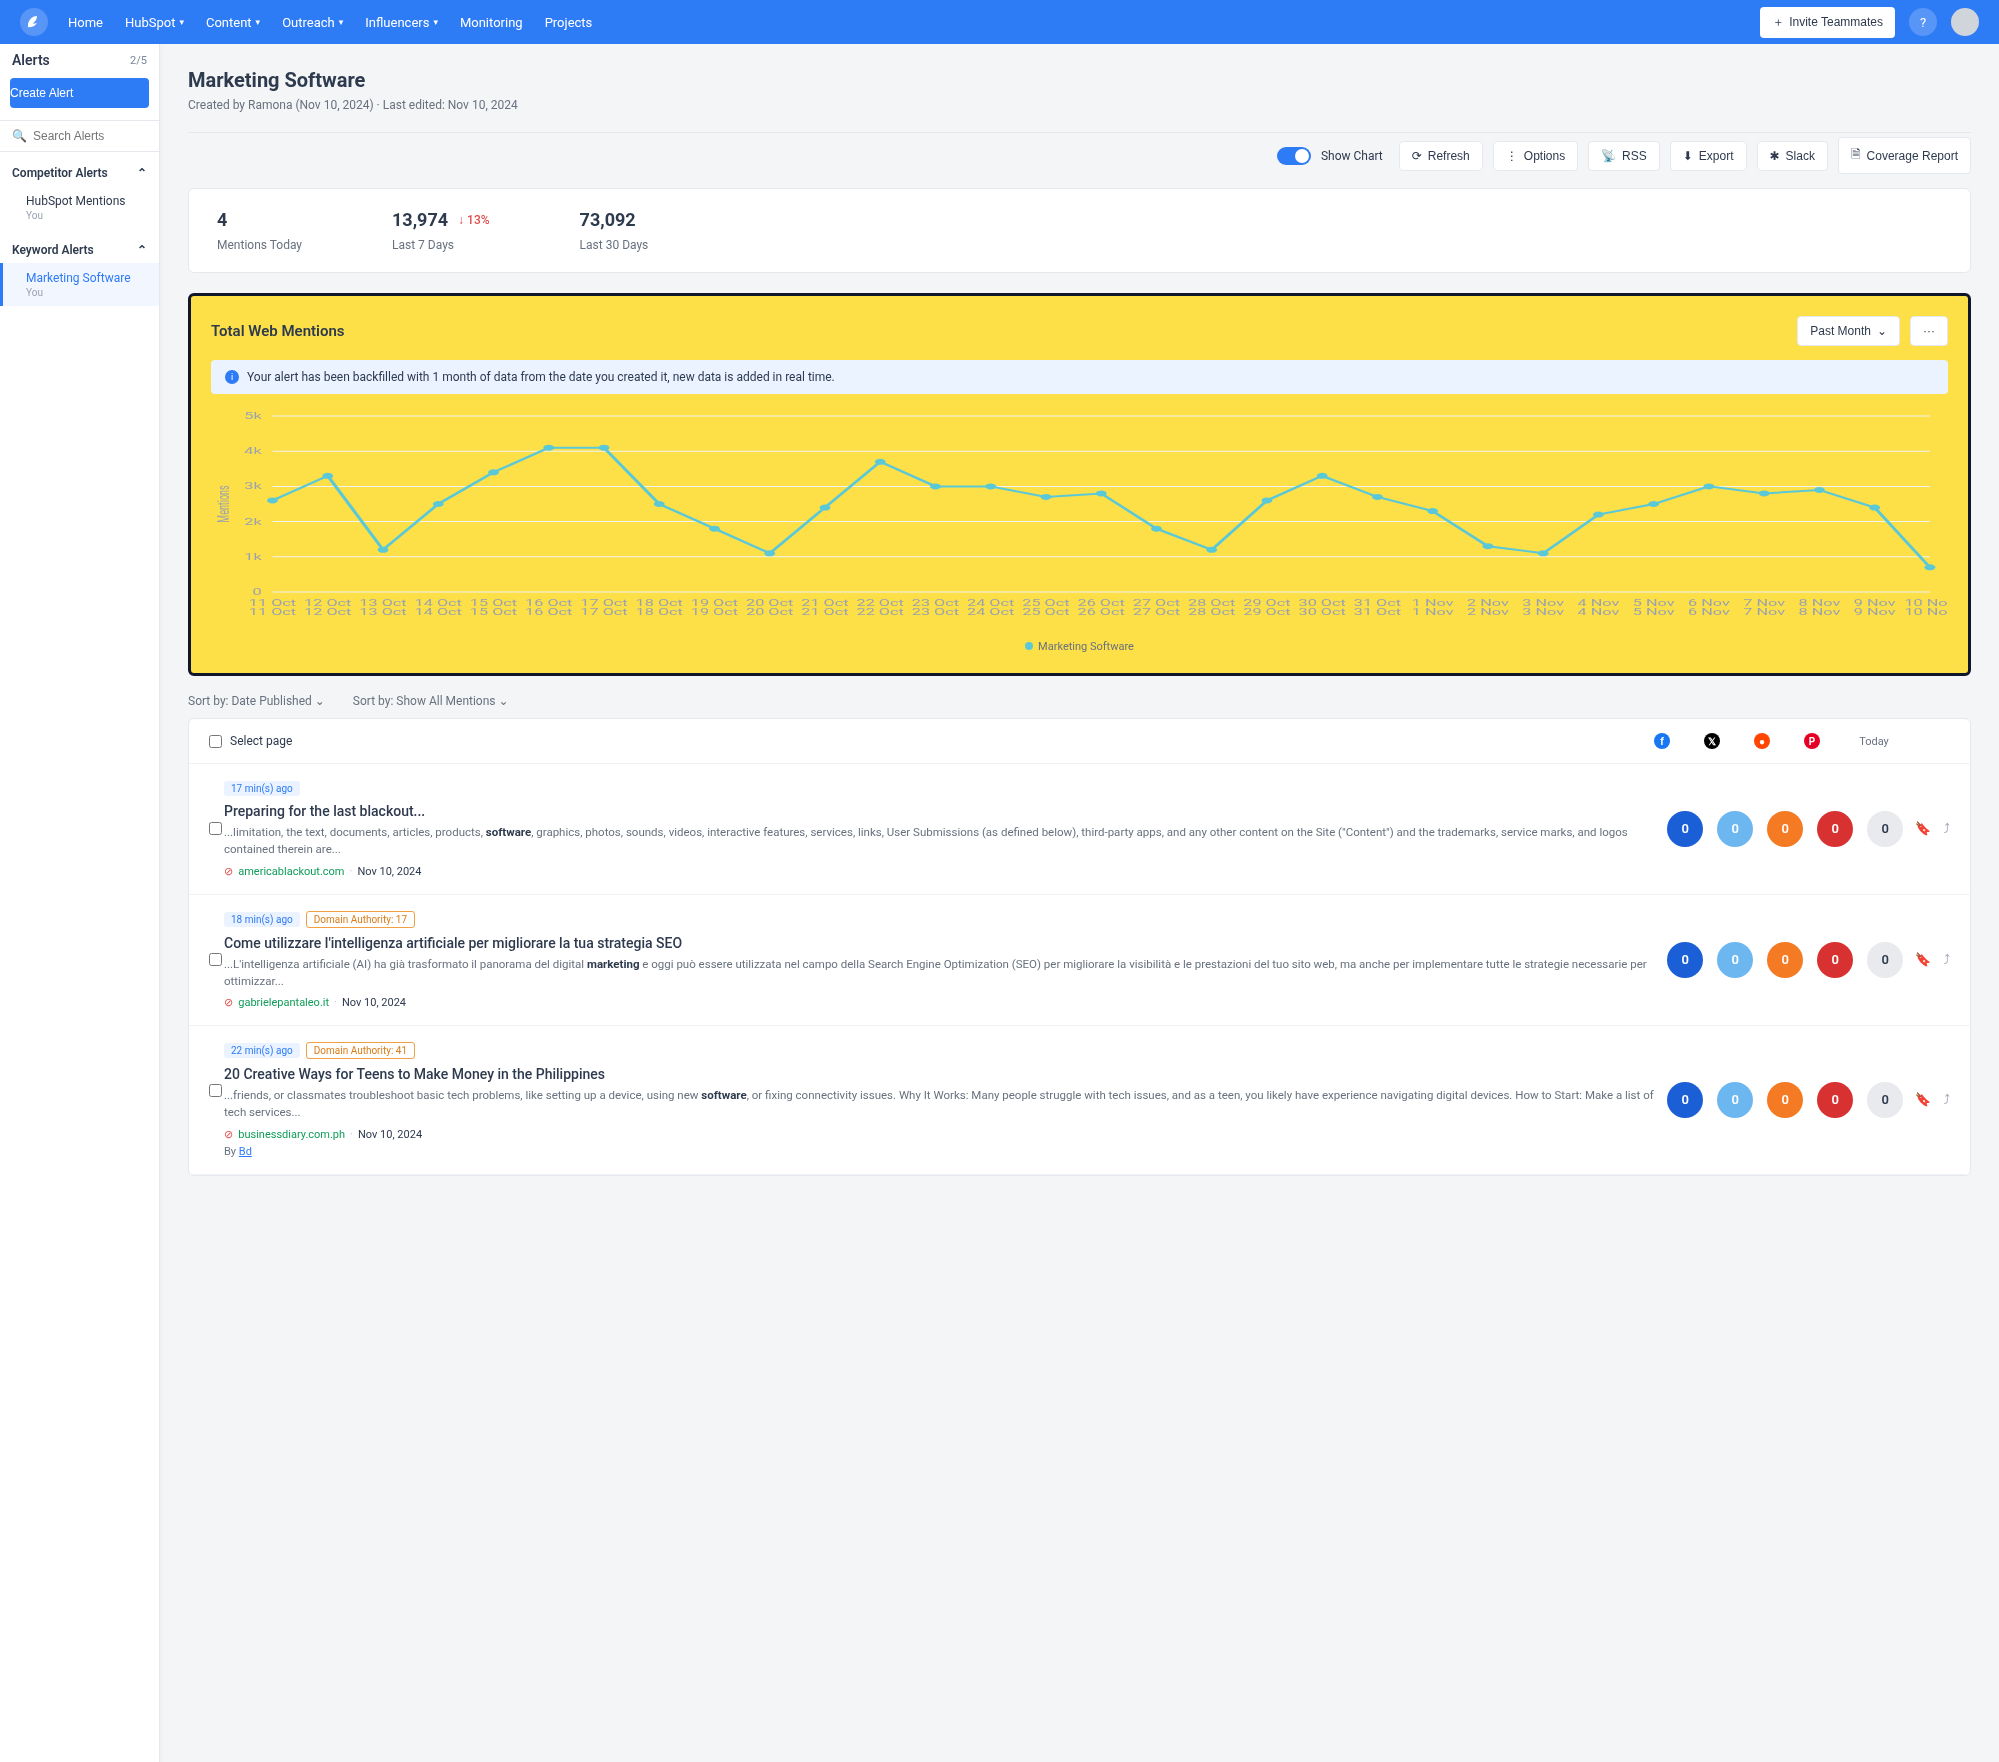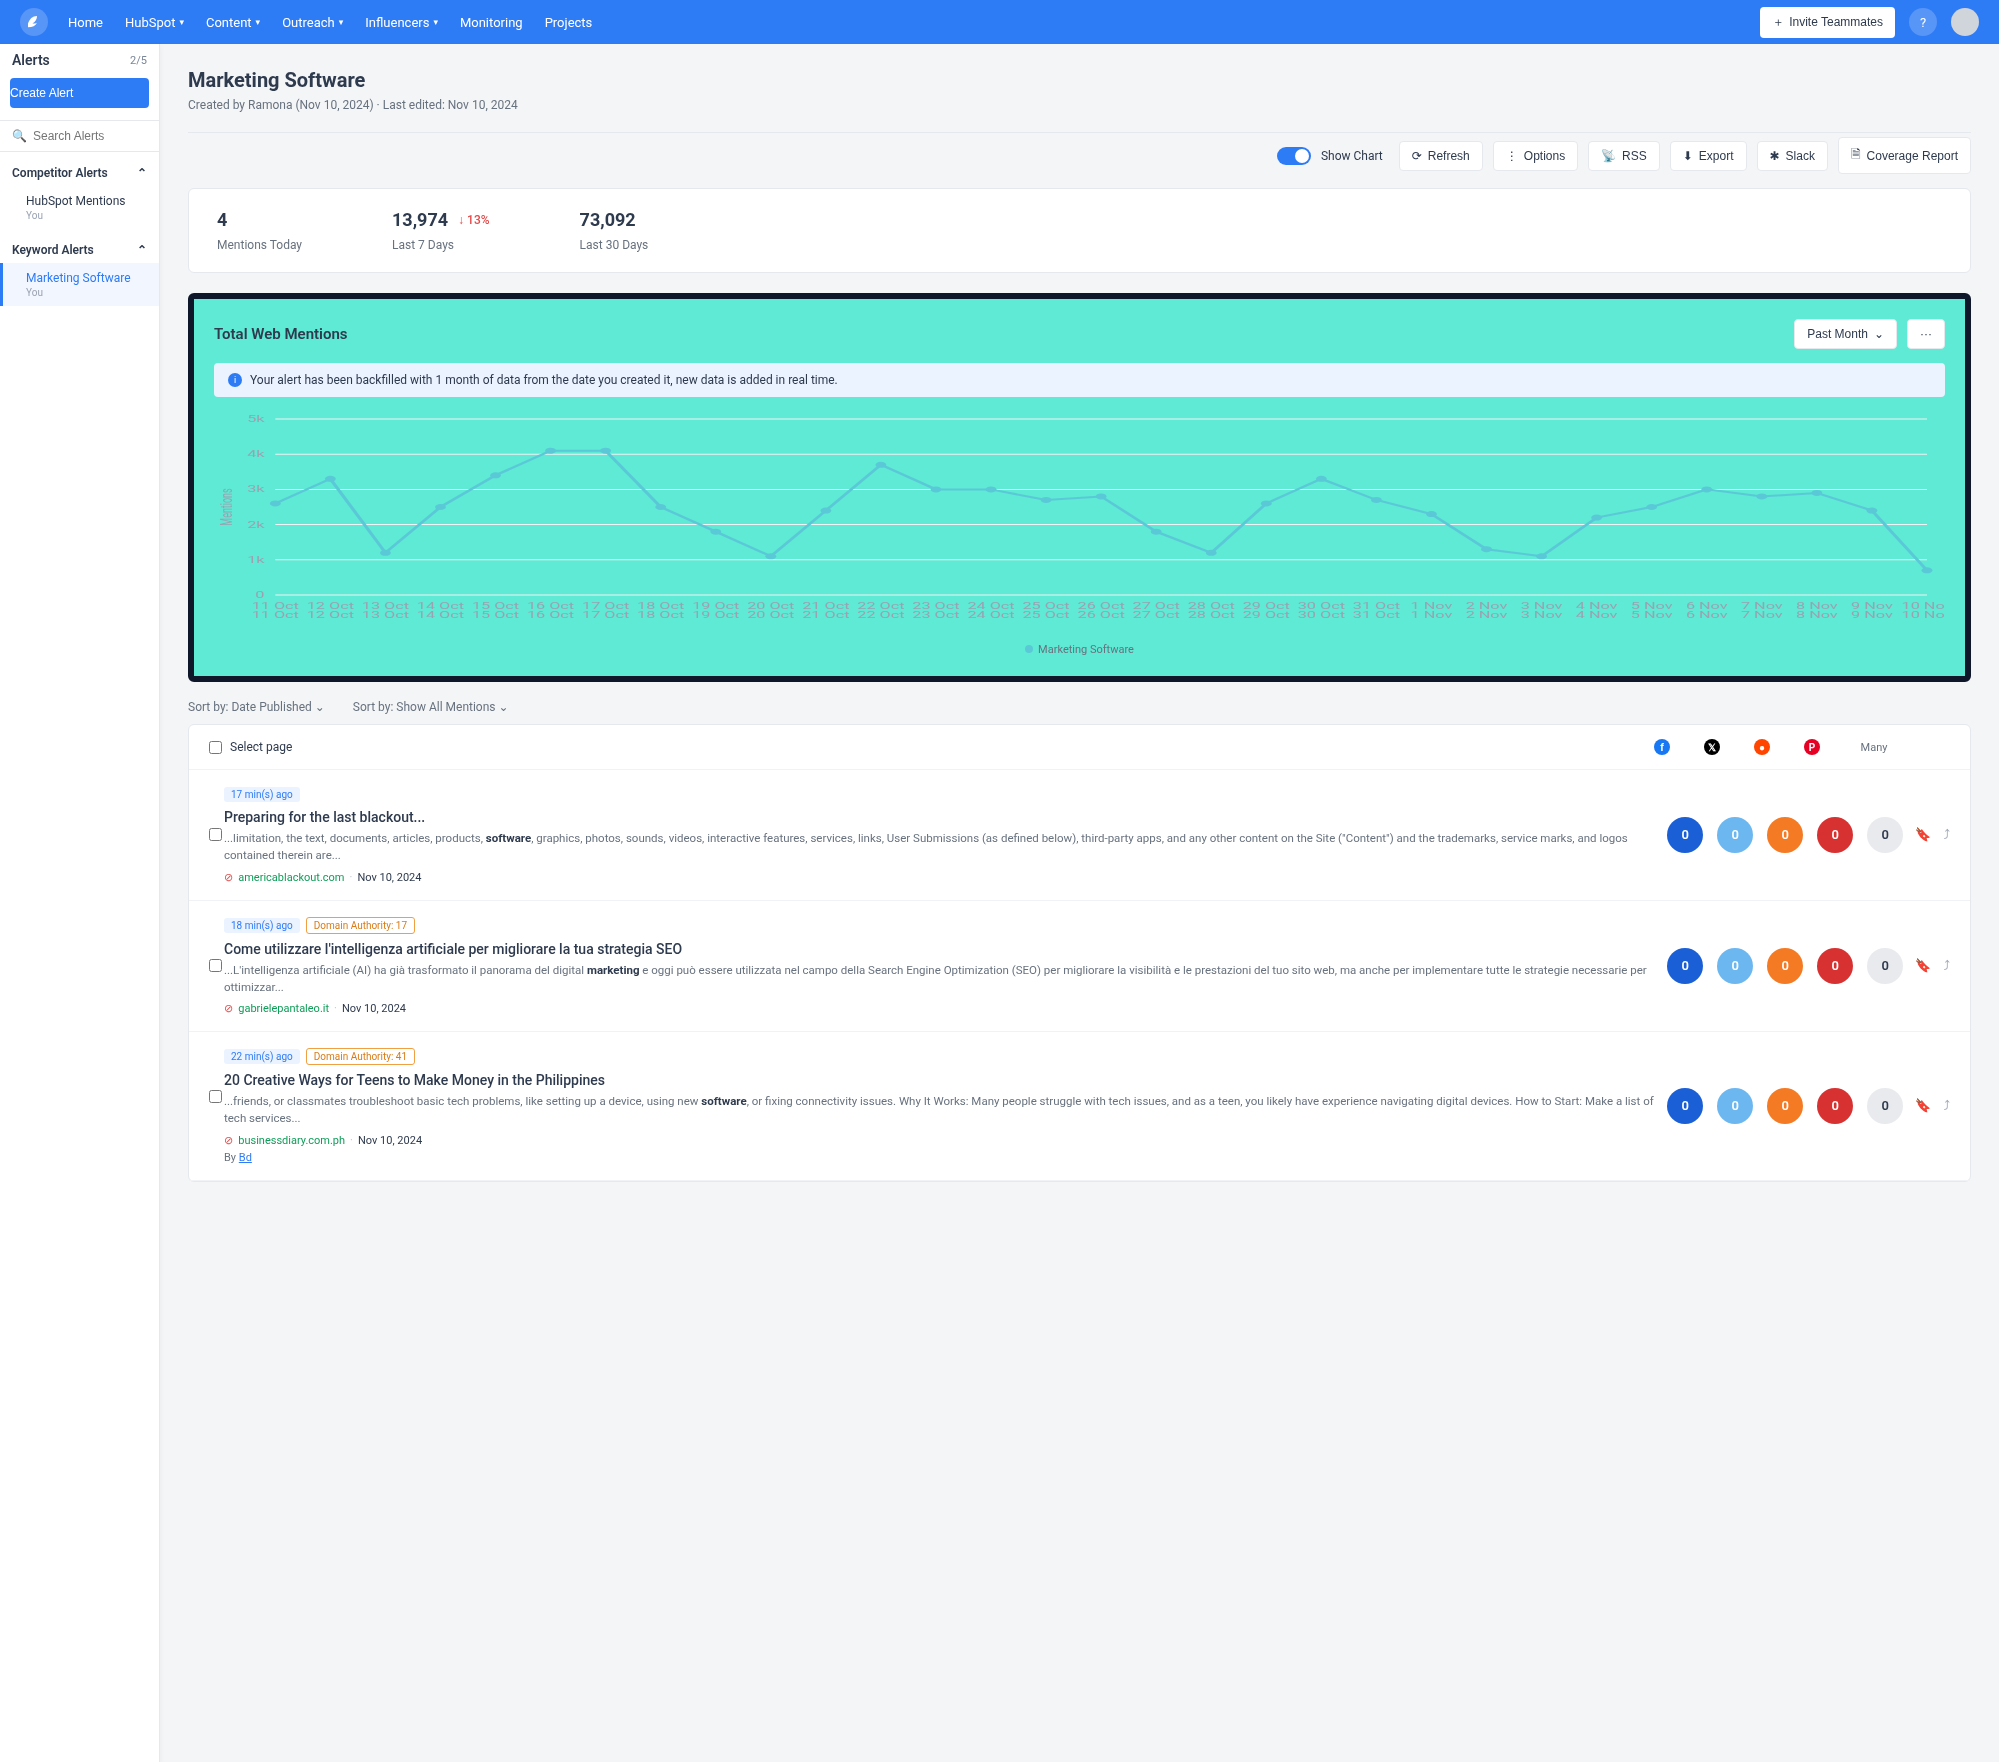--- a/index.html
+++ b/index.html
@@ -30,21 +30,21 @@
 .page-title { font-size:20px; font-weight:700; margin-bottom:6px; }
 .page-meta { font-size:12px; color:#68727f; }
 .toolbar { display:flex; justify-content:flex-end; align-items:center; gap:10px; margin-top:20px; padding-top:4px; border-top:1px solid #e5e8ed; }
 .switch { width:34px; height:18px; background:#2e7bf6; border-radius:9px; position:relative; cursor:pointer; }
 .switch .knob { width:14px; height:14px; background:#fff; border-radius:50%; position:absolute; top:2px; right:2px; }
 .tool-btn { background:#fff; border:1px solid #e5e8ed; border-radius:4px; padding:7px 12px; font-size:12px; cursor:pointer; display:flex; gap:6px; align-items:center; color:#2e3a4e; }
 .stats-card { background:#fff; border:1px solid #e5e8ed; border-radius:6px; margin-top:14px; display:flex; padding:20px 28px; gap:90px; }
 .stat-big { font-size:18px; font-weight:700; display:flex; align-items:center; gap:10px; }
 .stat-label { font-size:12px; color:#68727f; margin-top:8px; }
 .trend-down { color:#e34b4b; font-size:12px; font-weight:500; }
-.chart-card { background:#5eead4; border:6px solid #0f172a; border-radius:6px; margin-top:20px; padding:20px; }
+.chart-card { background:#fde047; border:3px solid #0f172a; border-radius:6px; margin-top:20px; padding:20px; }
 .chart-head { display:flex; justify-content:space-between; align-items:center; margin-bottom:14px; }
 .chart-title { font-size:15px; font-weight:600; }
 .chart-actions { display:flex; gap:10px; align-items:center; }
 .info-banner { background:#eaf3ff; border-radius:4px; padding:10px 14px; font-size:12px; color:#2e3a4e; margin-bottom:14px; display:flex; gap:8px; align-items:center; }
 .info-banner .i { width:14px; height:14px; border-radius:50%; background:#2e7bf6; color:#fff; font-size:9px; display:flex; align-items:center; justify-content:center; }
 .chart-area { height:220px; position:relative; }
 .legend { text-align:center; margin-top:12px; font-size:11px; color:#68727f; }
 .legend-dot { display:inline-block; width:8px; height:8px; border-radius:50%; background:#5bc8d8; margin-right:5px; }
 .sort-row { display:flex; justify-content:flex-start; gap:28px; margin-top:18px; font-size:12px; color:#68727f; }
 .sort-row span { cursor:pointer; }
@@ -338,21 +338,21 @@
 
     <div class="mentions-card">
       <div class="mentions-head">
         <input type="checkbox" style="">
         <label>Select page</label>
         <div class="social-cols">
           <div class="soc-icon" style="background:#1877f2">f</div>
           <div class="soc-icon" style="background:#000">𝕏</div>
           <div class="soc-icon" style="background:#ff4500">●</div>
           <div class="soc-icon" style="background:#e60023">P</div>
-          <div class="total-label">Many</div>
+          <div class="total-label">Today</div>
         </div>
       </div>
       <div id="mentions-list">
           <div class="mention-row">
             <div class="mention-check"><input type="checkbox" style=""></div>
             <div class="mention-body"><span class="badge badge-time">17 min(s) ago</span><div class="mention-title">Preparing for the last blackout...</div><div class="mention-snippet">...limitation, the text, documents, articles, products, <strong>software</strong>, graphics, photos, sounds, videos, interactive features, services, links, User Submissions (as defined below), third-party apps, and any other content on the Site ("Content") and the trademarks, service marks, and logos contained therein are...</div><div class="mention-meta">
                 <span class="nolink">⊘</span> 
                 <span class="domain">americablackout.com</span> 
                 <span class="dot">·</span> 
                 <span>Nov 10, 2024</span>

